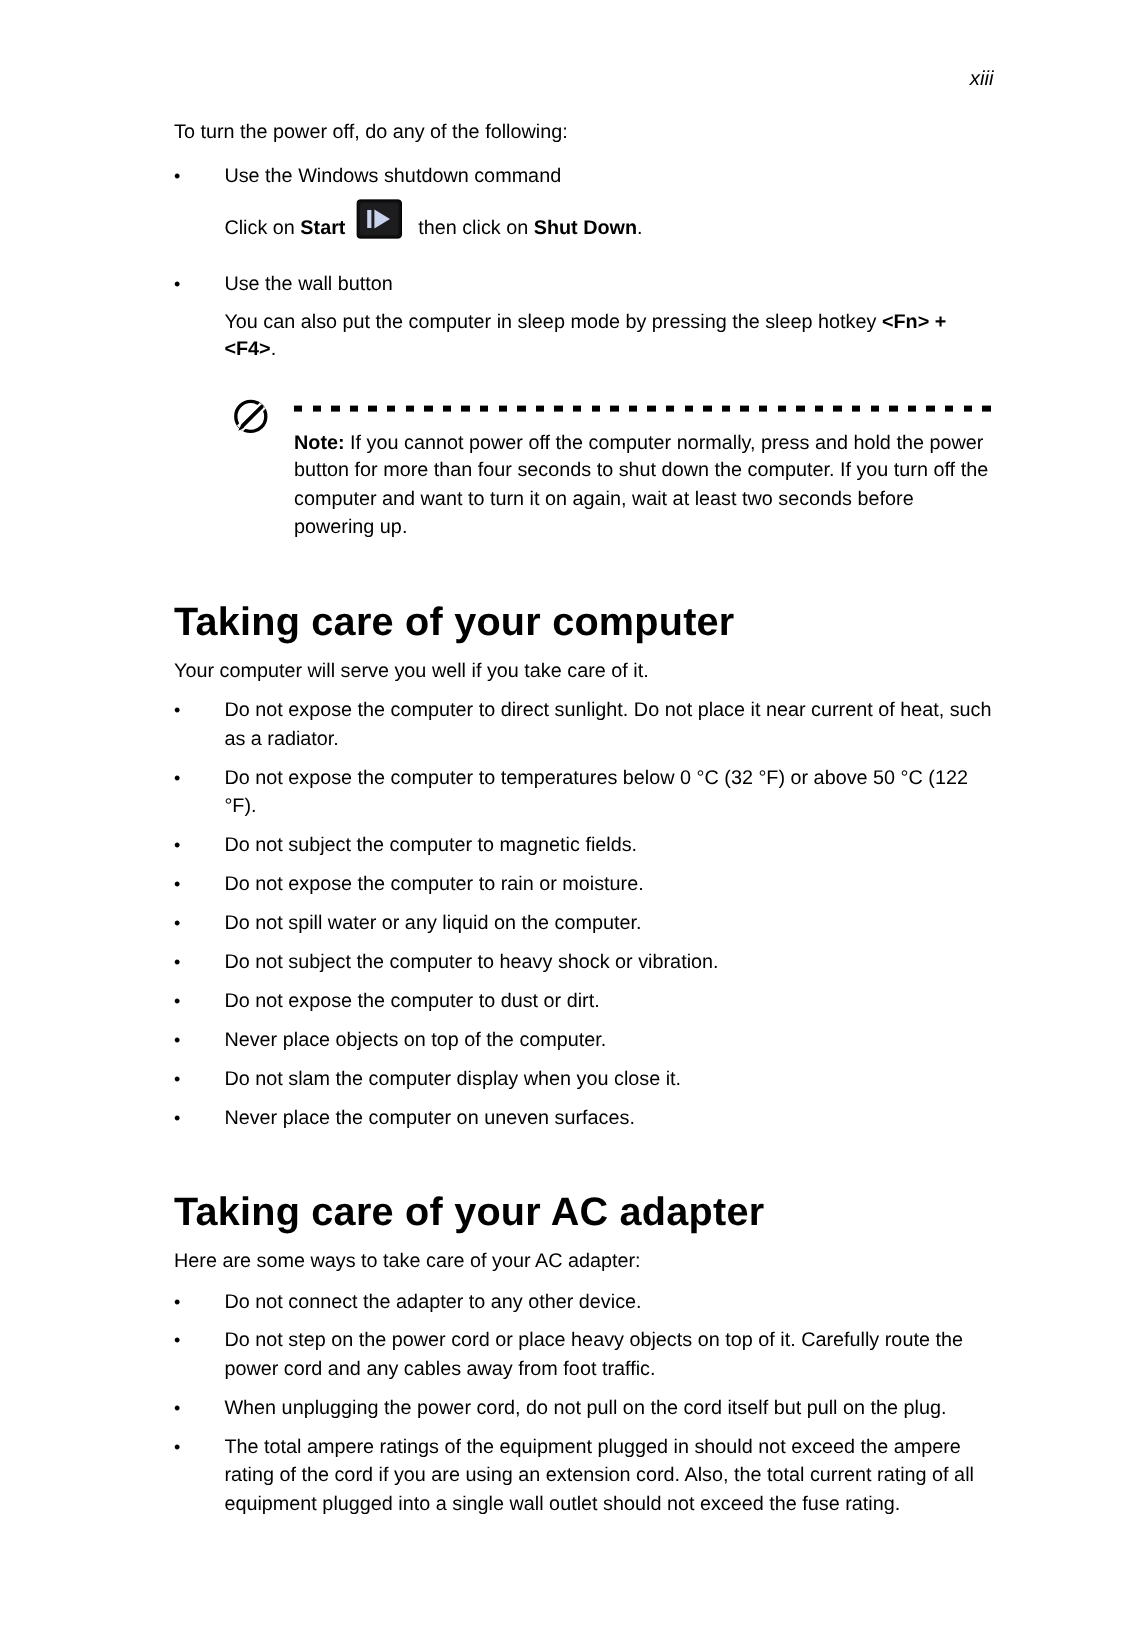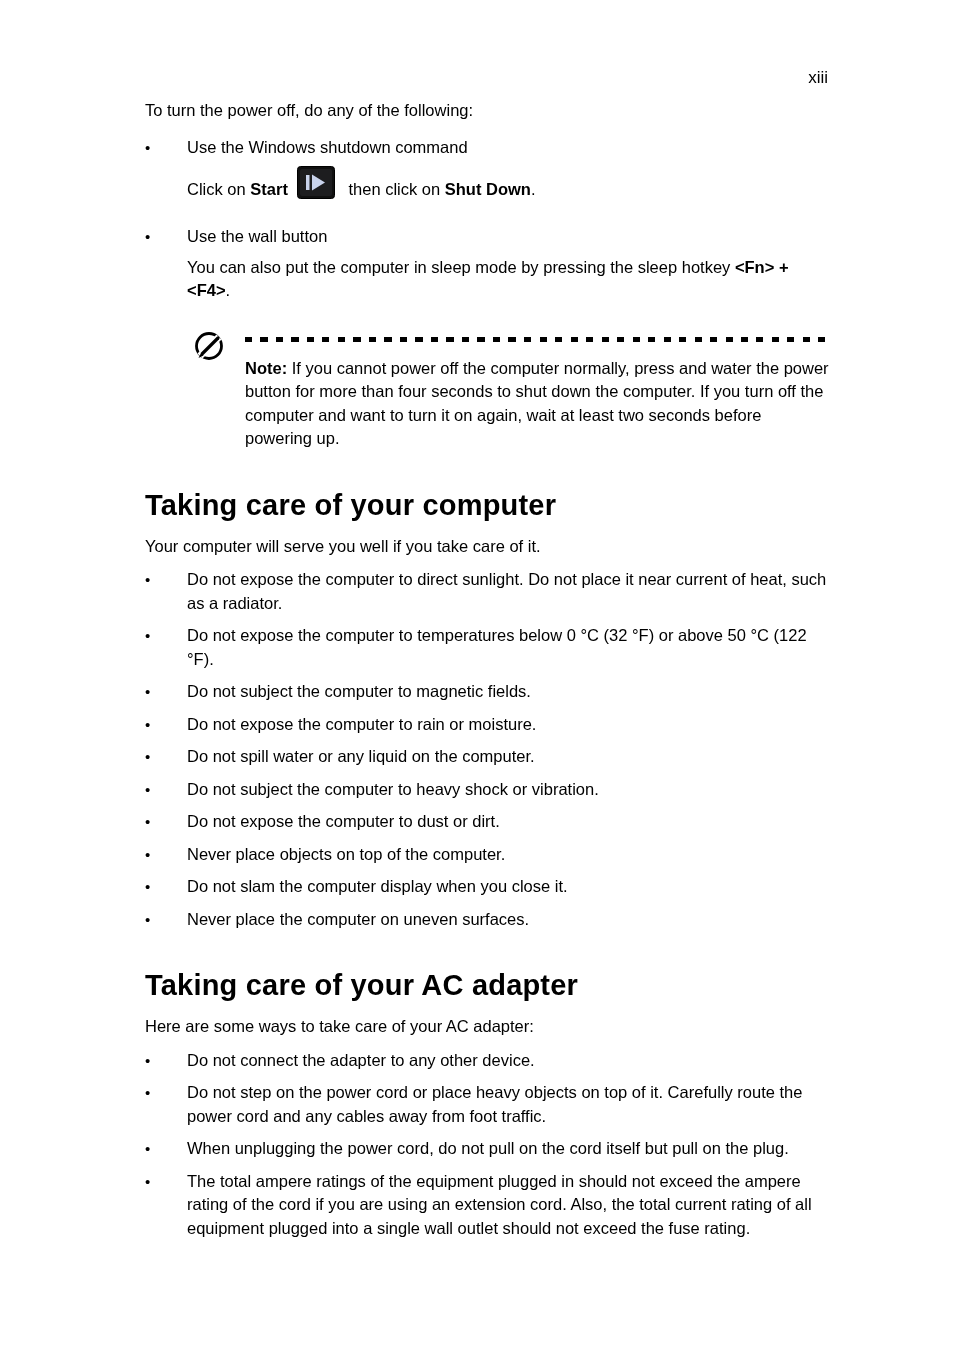--- a/index.html
+++ b/index.html
@@ -11,23 +11,24 @@
     background: #ffffff;
     font-family: "Liberation Sans", "DejaVu Sans", sans-serif;
     color: #000;
     font-size: 16.5px;
     line-height: 23.5px;
     box-sizing: border-box;
     overflow: hidden;
   }
   .page-number {
     position: absolute;
-    top: 66px;
+    top: 54px;
     right: 126px;
     font-size: 17px;
+    font-style: italic;
   }
   .content {
     padding: 99px 124px 0 145px;
   }
   p { margin: 0; }
   .lead { margin-bottom: 13px; }
 
   .bullet-row { display: flex; margin-bottom: 9px; }
   .bullet-row::before {
     content: "\2022";
@@ -59,24 +60,24 @@
   }
   .note-icon-col { flex: 0 0 52px; padding-top: 2px; }
   .note-body { flex: 1 1 auto; }
   .note-sep {
     height: 5px;
     margin: 10px 0 15px;
     background-image: repeating-linear-gradient(to right, #000 0, #000 7px, transparent 7px, transparent 15.5px);
   }
 
   .section-title {
-    font-size: 29px;
+    font-size: 33px;
     font-weight: 600;
     line-height: 32px;
-    margin: 38px 0 14px;
+    margin: 50px 0 14px;
     letter-spacing: 0.2px;
   }
   .section-lead { margin-bottom: 10px; }
 
   b { font-weight: bold; }
 </style>
 </head>
 <body>
 
 <div class="page">
@@ -116,21 +117,21 @@
           <svg width="34" height="34" viewBox="0 0 34 34">
             <circle cx="16" cy="17" r="12.5" fill="none" stroke="#000" stroke-width="2.8"></circle>
             <line x1="7" y1="27" x2="26" y2="8" stroke="#fff" stroke-width="7"></line>
             <line x1="9.5" y1="24.5" x2="25" y2="9" stroke="#000" stroke-width="3.2" stroke-linecap="round"></line>
             <path d="M5.5 29 L10.5 26.5 L8 24 Z" fill="#000"></path>
           </svg>
         </span>
       </div>
       <div class="note-body">
         <div class="note-sep"></div>
-        <p><b>Note:</b><span> If you cannot power off the computer normally, press and water the power button for more than four seconds to shut down the computer. If you turn off the computer and want to turn it on again, wait at least two seconds before powering up.</span></p>
+        <p><b>Note:</b><span> If you cannot power off the computer normally, press and hold the power button for more than four seconds to shut down the computer. If you turn off the computer and want to turn it on again, wait at least two seconds before powering up.</span></p>
       </div>
     </div>
 
     <h2 class="section-title">Taking care of your computer</h2>
     <p class="section-lead">Your computer will serve you well if you take care of it.</p>
 
     <div>
       <div class="bullet-row">
           <div class="bullet-text">Do not expose the computer to direct sunlight. Do not place it near current of heat, such as a radiator.</div>
         </div>

